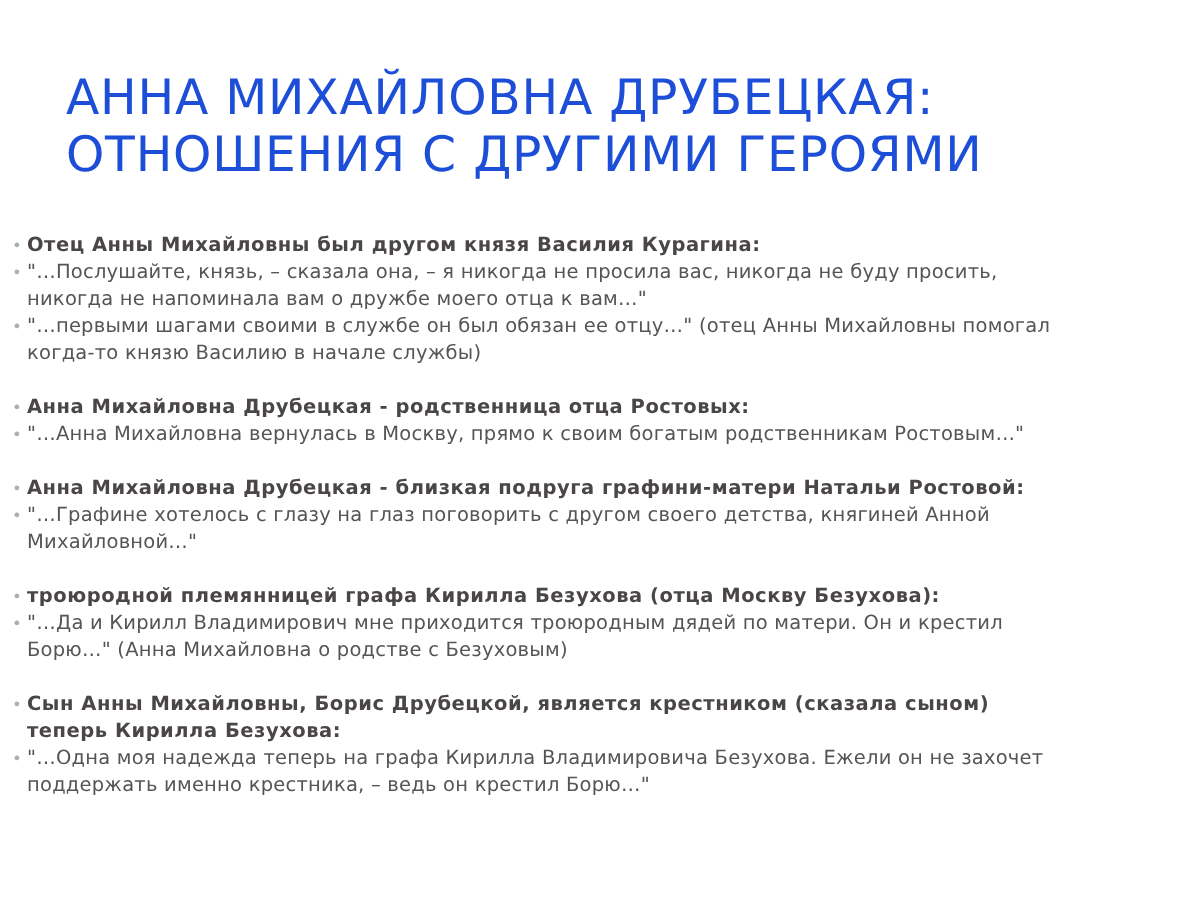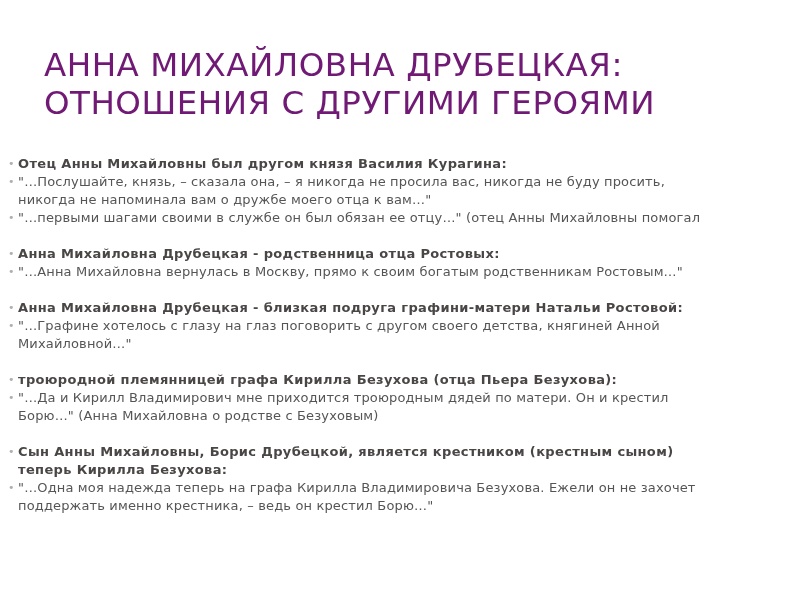--- a/index.html
+++ b/index.html
@@ -4,21 +4,21 @@
   <style>
     html, body { margin:0; padding:0; }
     body {
       width:800px; height:600px; overflow:hidden;
       background:#ffffff;
       font-family:"DejaVu Sans", sans-serif;
       position:relative;
     }
     .title {
       position:absolute; left:44px; top:46px; width:740px;
-      color:#701a75;
+      color:#1d4ed8;
       font-family:"DejaVu Sans", sans-serif;
       font-size:32.5px; line-height:38px; letter-spacing:0.5px;
       font-weight:normal;
     }
     .title .line { display:block; white-space:nowrap; }
     .content {
       position:absolute; left:0; top:155px; width:800px;
     }
     .item {
       position:relative; padding-left:18px; padding-right:4px;
@@ -48,20 +48,21 @@
     <span class="line">Отец Анны Михайловны был другом князя Василия Курагина:</span>
   </div>
   <div class="item">
     <span class="bullet">•</span>
     <span class="line">"…Послушайте, князь, – сказала она, – я никогда не просила вас, никогда не буду просить,</span>
     <span class="line">никогда не напоминала вам о дружбе моего отца к вам…"</span>
   </div>
   <div class="item">
     <span class="bullet">•</span>
     <span class="line">"…первыми шагами своими в службе он был обязан ее отцу…" (отец Анны Михайловны помогал</span>
+    <span class="line">когда-то князю Василию в начале службы)</span>
   </div>
   <div class="gap"></div>
 
   <div class="item head">
     <span class="bullet">•</span>
     <span class="line">Анна Михайловна Друбецкая - родственница отца Ростовых:</span>
   </div>
   <div class="item">
     <span class="bullet">•</span>
     <span class="line">"…Анна Михайловна вернулась в Москву, прямо к своим богатым родственникам Ростовым…"</span>
@@ -74,32 +75,32 @@
   </div>
   <div class="item">
     <span class="bullet">•</span>
     <span class="line">"…Графине хотелось с глазу на глаз поговорить с другом своего детства, княгиней Анной</span>
     <span class="line">Михайловной…"</span>
   </div>
   <div class="gap"></div>
 
   <div class="item head">
     <span class="bullet">•</span>
-    <span class="line">троюродной племянницей графа Кирилла Безухова (отца Пьера Безухова):</span>
+    <span class="line">троюродной племянницей графа Кирилла Безухова (отца Москву Безухова):</span>
   </div>
   <div class="item">
     <span class="bullet">•</span>
     <span class="line">"…Да и Кирилл Владимирович мне приходится троюродным дядей по матери. Он и крестил</span>
     <span class="line">Борю…" (Анна Михайловна о родстве с Безуховым)</span>
   </div>
   <div class="gap"></div>
 
   <div class="item head">
     <span class="bullet">•</span>
-    <span class="line">Сын Анны Михайловны, Борис Друбецкой, является крестником (крестным сыном)</span>
+    <span class="line">Сын Анны Михайловны, Борис Друбецкой, является крестником (сказала сыном)</span>
     <span class="line">теперь Кирилла Безухова:</span>
   </div>
   <div class="item">
     <span class="bullet">•</span>
     <span class="line">"…Одна моя надежда теперь на графа Кирилла Владимировича Безухова. Ежели он не захочет</span>
     <span class="line">поддержать именно крестника, – ведь он крестил Борю…"</span>
   </div>
 
 </div>
 

